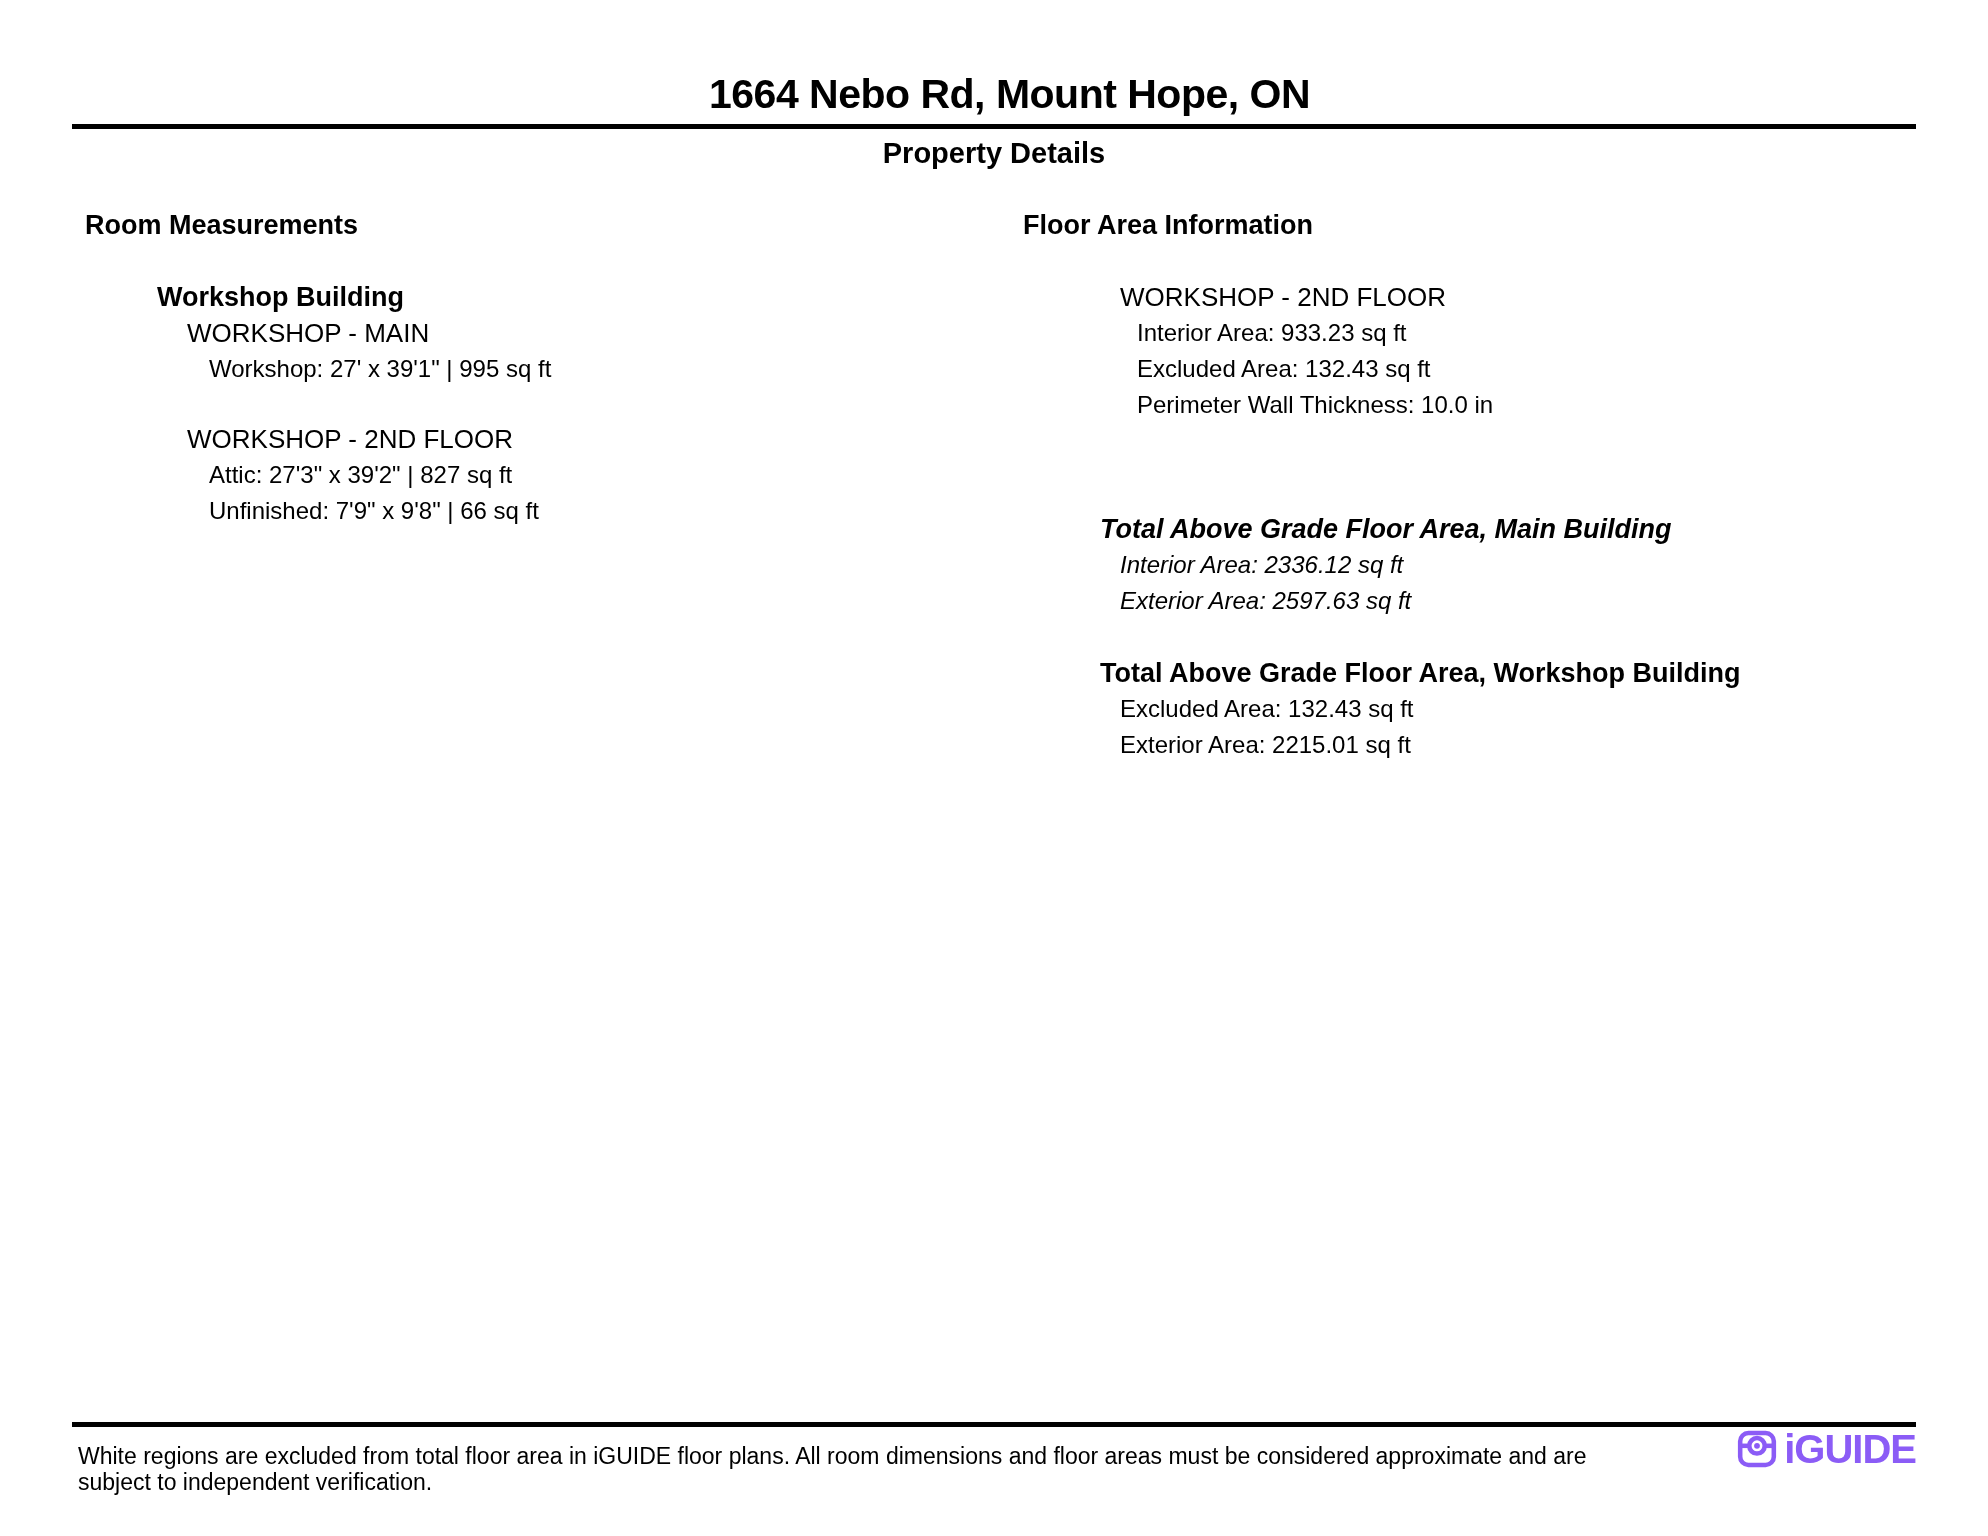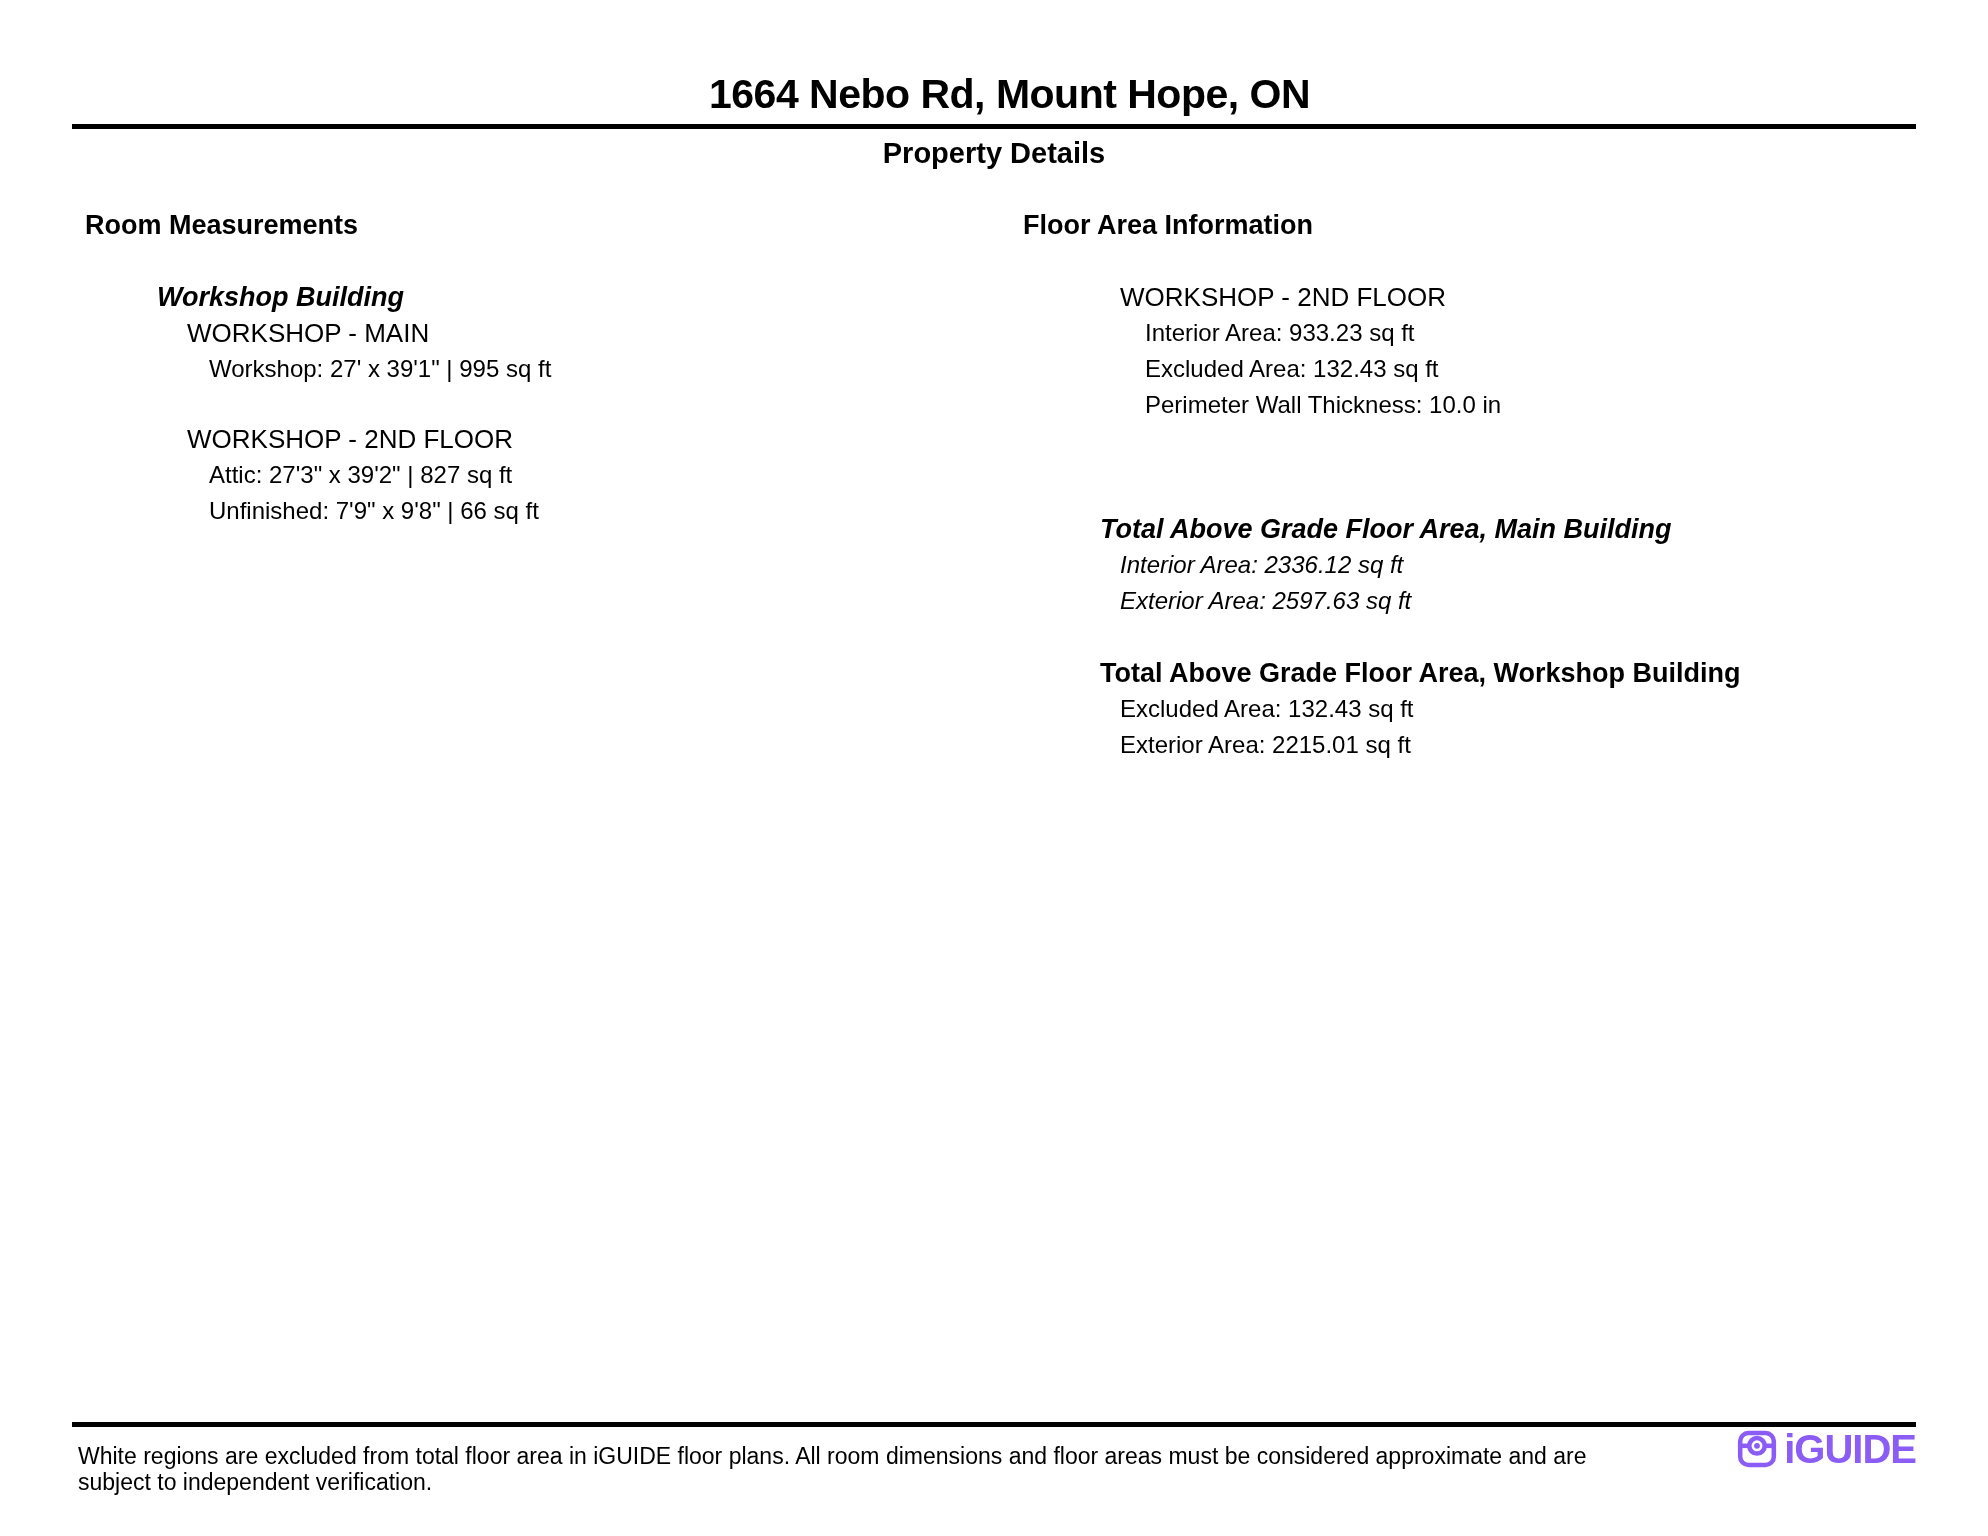--- a/index.html
+++ b/index.html
@@ -28,29 +28,29 @@
     font-size: 29px; font-weight: bold; line-height: 34px;
   }
   .col { position: absolute; top: 207px; }
   .col-left { left: 85px; }
   .col-right { left: 1023px; }
   .section-heading {
     font-size: 27px; font-weight: bold; line-height: 36px;
   }
   
   .building { margin-top: 36px; margin-left: 72px; }
-  .building-name { font-size: 27px; font-weight: bold; line-height: 36px; font-style: italic; }
+  .building-name { font-size: 27px; font-weight: bold; line-height: 36px; }
   .floor { margin-left: 30px; }
   .floor + .floor { margin-top: 34px; }
   .floor-name { font-size: 26px; font-weight: normal; line-height: 36px; }
   .room-line { font-size: 24px; line-height: 36px; margin-left: 22px; }
   
   .fa-section.first { margin-top: 36px; margin-left: 97px; }
   .fa-section.first .fa-name { font-size: 26px; font-weight: normal; line-height: 36px; }
-  .fa-section.first .fa-line { margin-left: 25px; }
+  .fa-section.first .fa-line { margin-left: 17px; }
   .fa-section.total-main { margin-top: 88px; margin-left: 77px; font-style: italic; }
   .fa-section.total-workshop { margin-top: 36px; margin-left: 77px; }
   .fa-section.total-main .fa-name,
   .fa-section.total-workshop .fa-name { font-size: 27px; font-weight: bold; line-height: 36px; }
   .fa-section.total-main .fa-line,
   .fa-section.total-workshop .fa-line { margin-left: 20px; }
   .fa-line { font-size: 24px; line-height: 36px; }
   
   .footer {
     position: absolute; top: 1422px; left: 72px; right: 72px;

